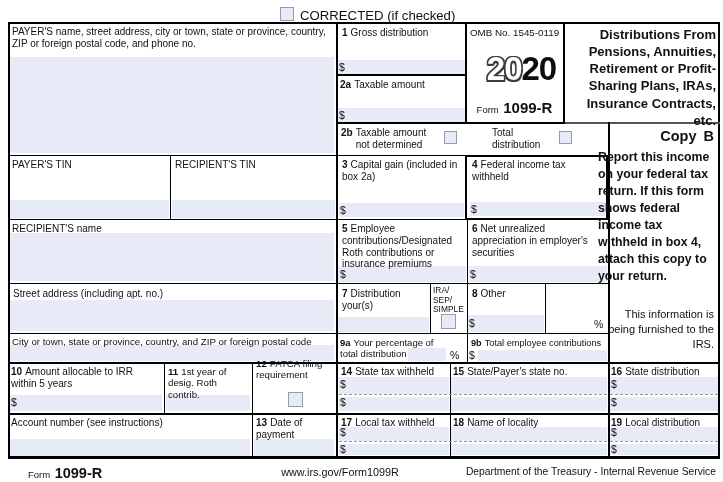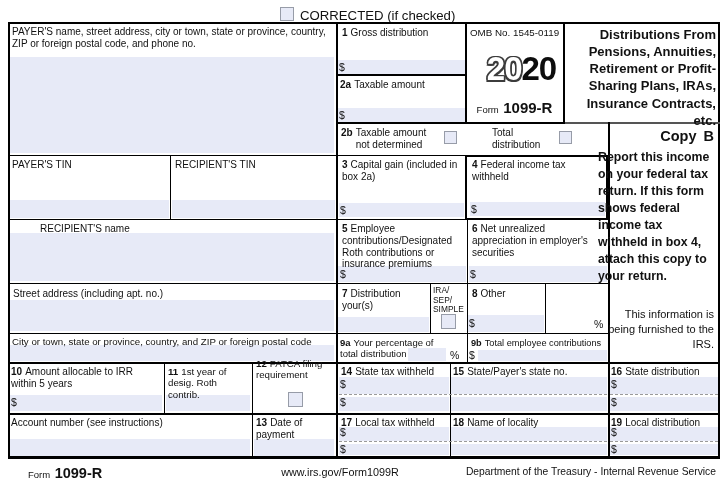--- a/index.html
+++ b/index.html
@@ -117,21 +117,21 @@
   <div class="dash" style="left:610px;top:441px;width:108px;"></div>
 
   <span class="cb" style="left:444px;top:131px;width:13px;height:13px;"></span>
   <span class="cb" style="left:559px;top:131px;width:13px;height:13px;"></span>
   <span class="cb" style="left:441px;top:314px;width:15px;height:15px;"></span>
   <span class="cb" style="left:288px;top:392px;width:15px;height:15px;"></span>
 
   <div class="lab" style="left:12px;top:26px;width:316px;">PAYER'S name, street address, city or town, state or province, country, ZIP or foreign postal code, and phone no.</div>
   <div class="lab" style="left:12px;top:159px;">PAYER'S TIN</div>
   <div class="lab" style="left:175px;top:159px;">RECIPIENT'S TIN</div>
-  <div class="lab" style="left:12px;top:223px;margin-left:28px;">RECIPIENT'S name</div>
+  <div class="lab" style="left:12px;top:223px;">RECIPIENT'S name</div>
   <div class="lab" style="left:12px;top:336px;width:322px;font-size:9.7px;white-space:nowrap;">City or town, state or province, country, and ZIP or foreign postal code</div>
   <div class="lab" style="left:13px;top:288px;">Street address (including apt. no.)</div>
   <div class="lab" style="left:11px;top:417px;">Account number (see instructions)</div>
 
   <div class="lab" style="left:342px;top:27px;width:120px;"><span class="bnum">1</span><span>Gross distribution</span></div>
   <div class="lab" style="left:340px;top:79px;width:120px;"><span class="bnum">2a</span><span>Taxable amount</span></div>
   <div class="lab" style="left:341px;top:127px;width:110px;"><span class="bnum">2b</span><span class="pre" style="display:inline-block;vertical-align:top;">Taxable amount
 not determined</span></div>
   <div class="lab pre" style="left:492px;top:127px;width:70px;">Total
 distribution</div>

